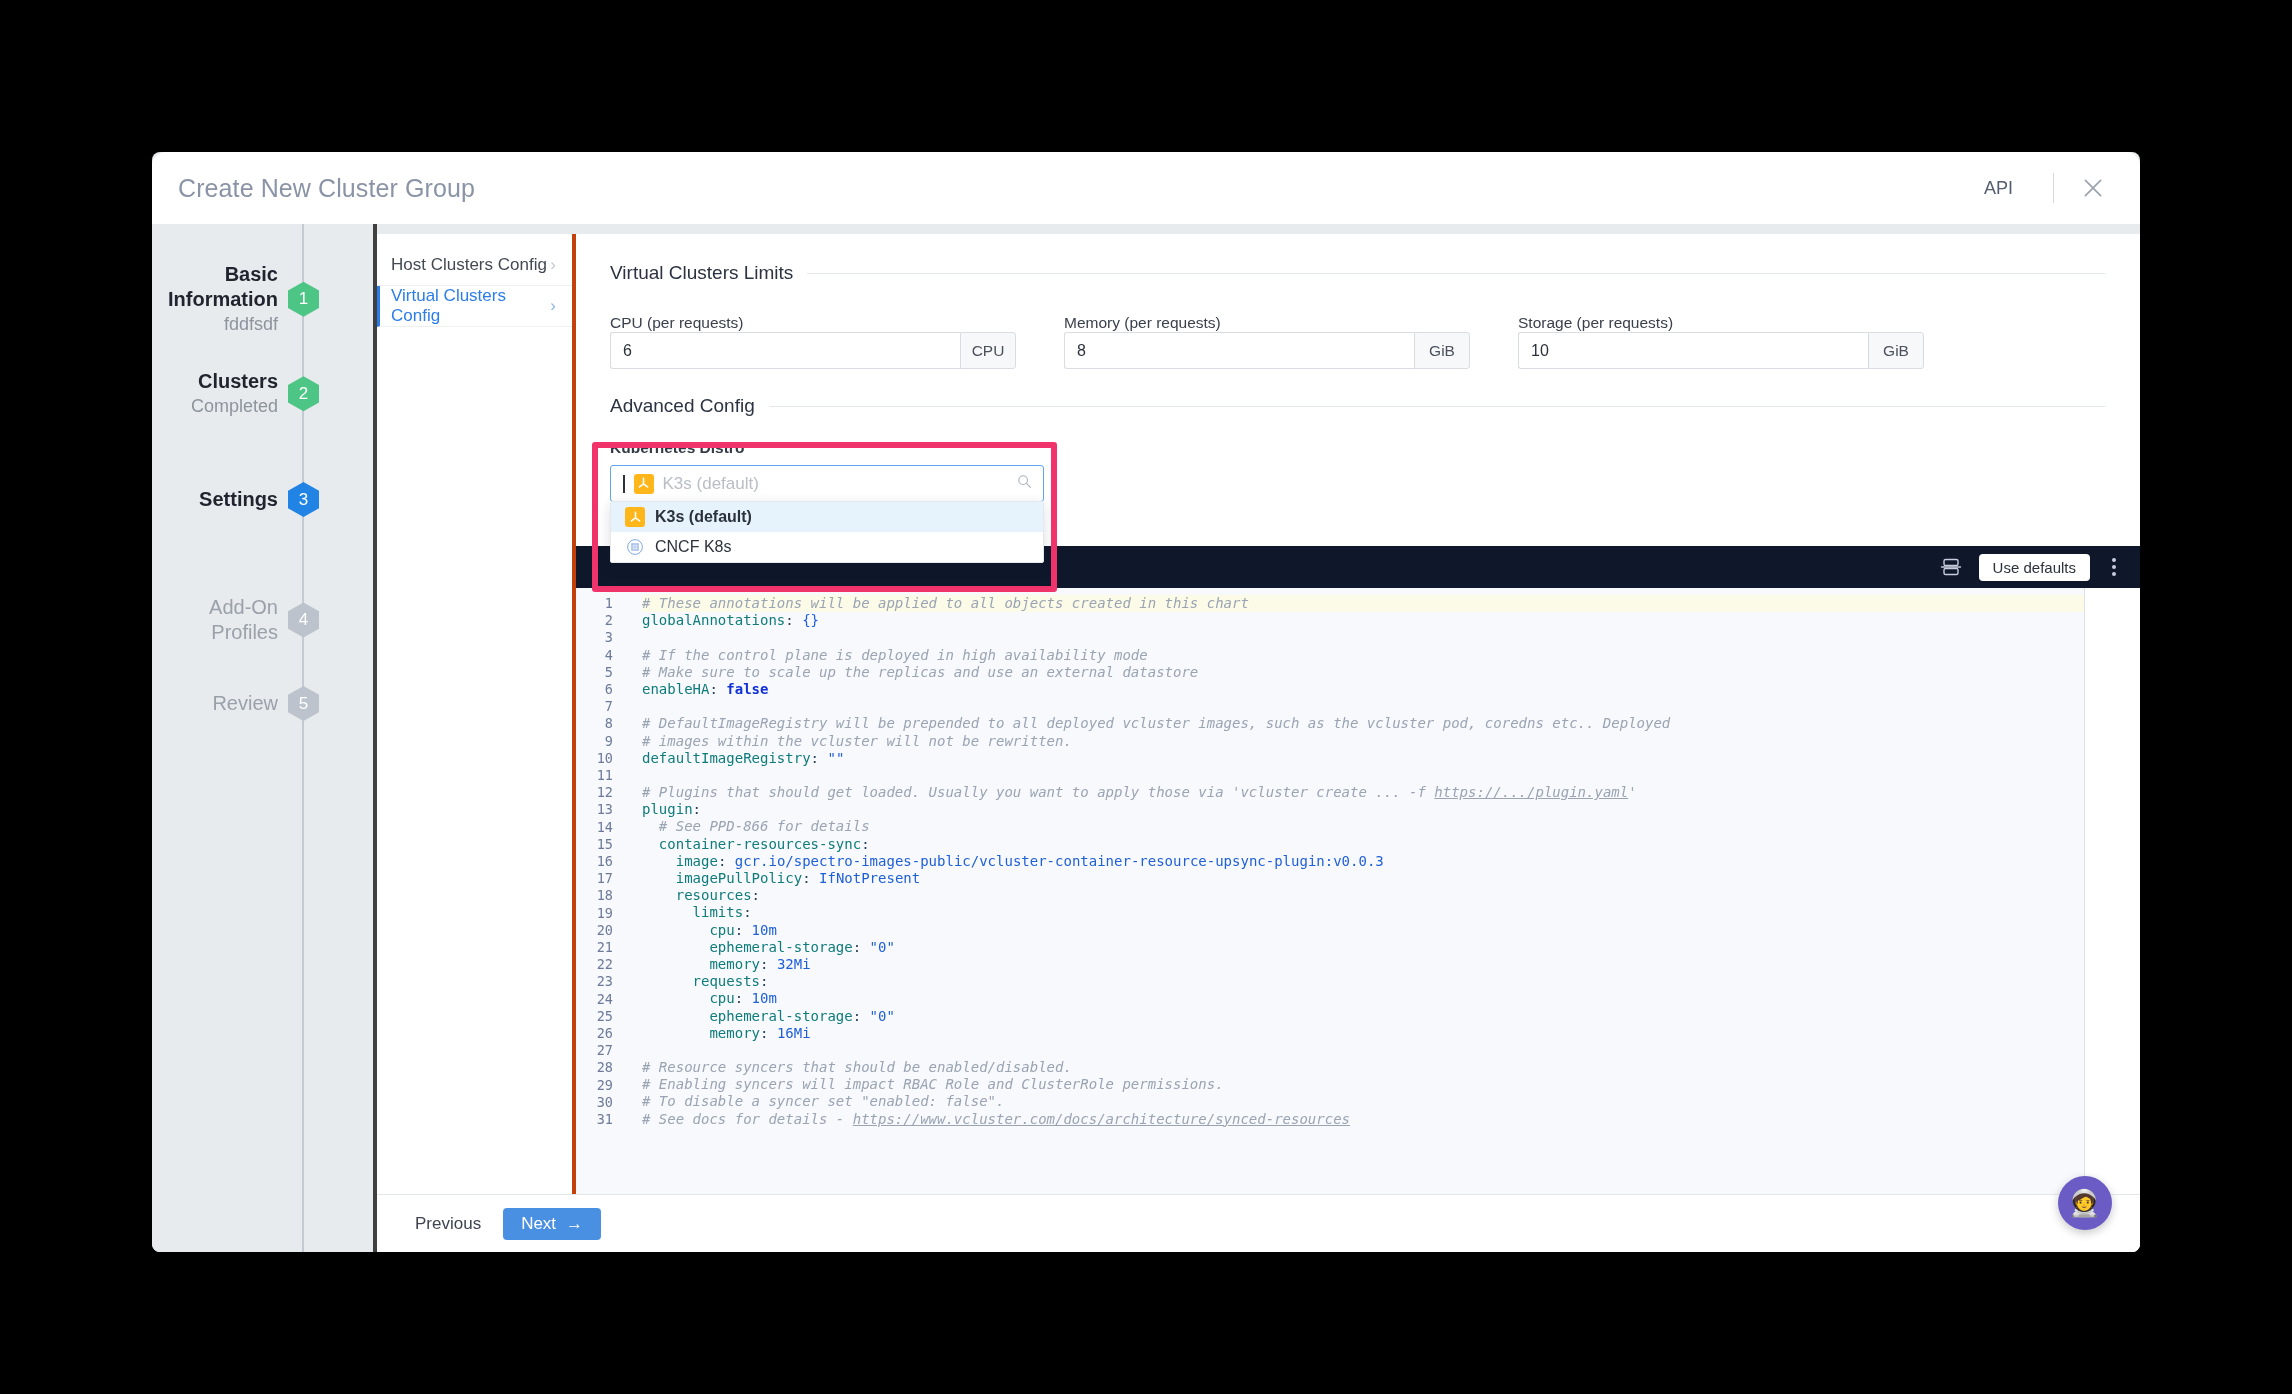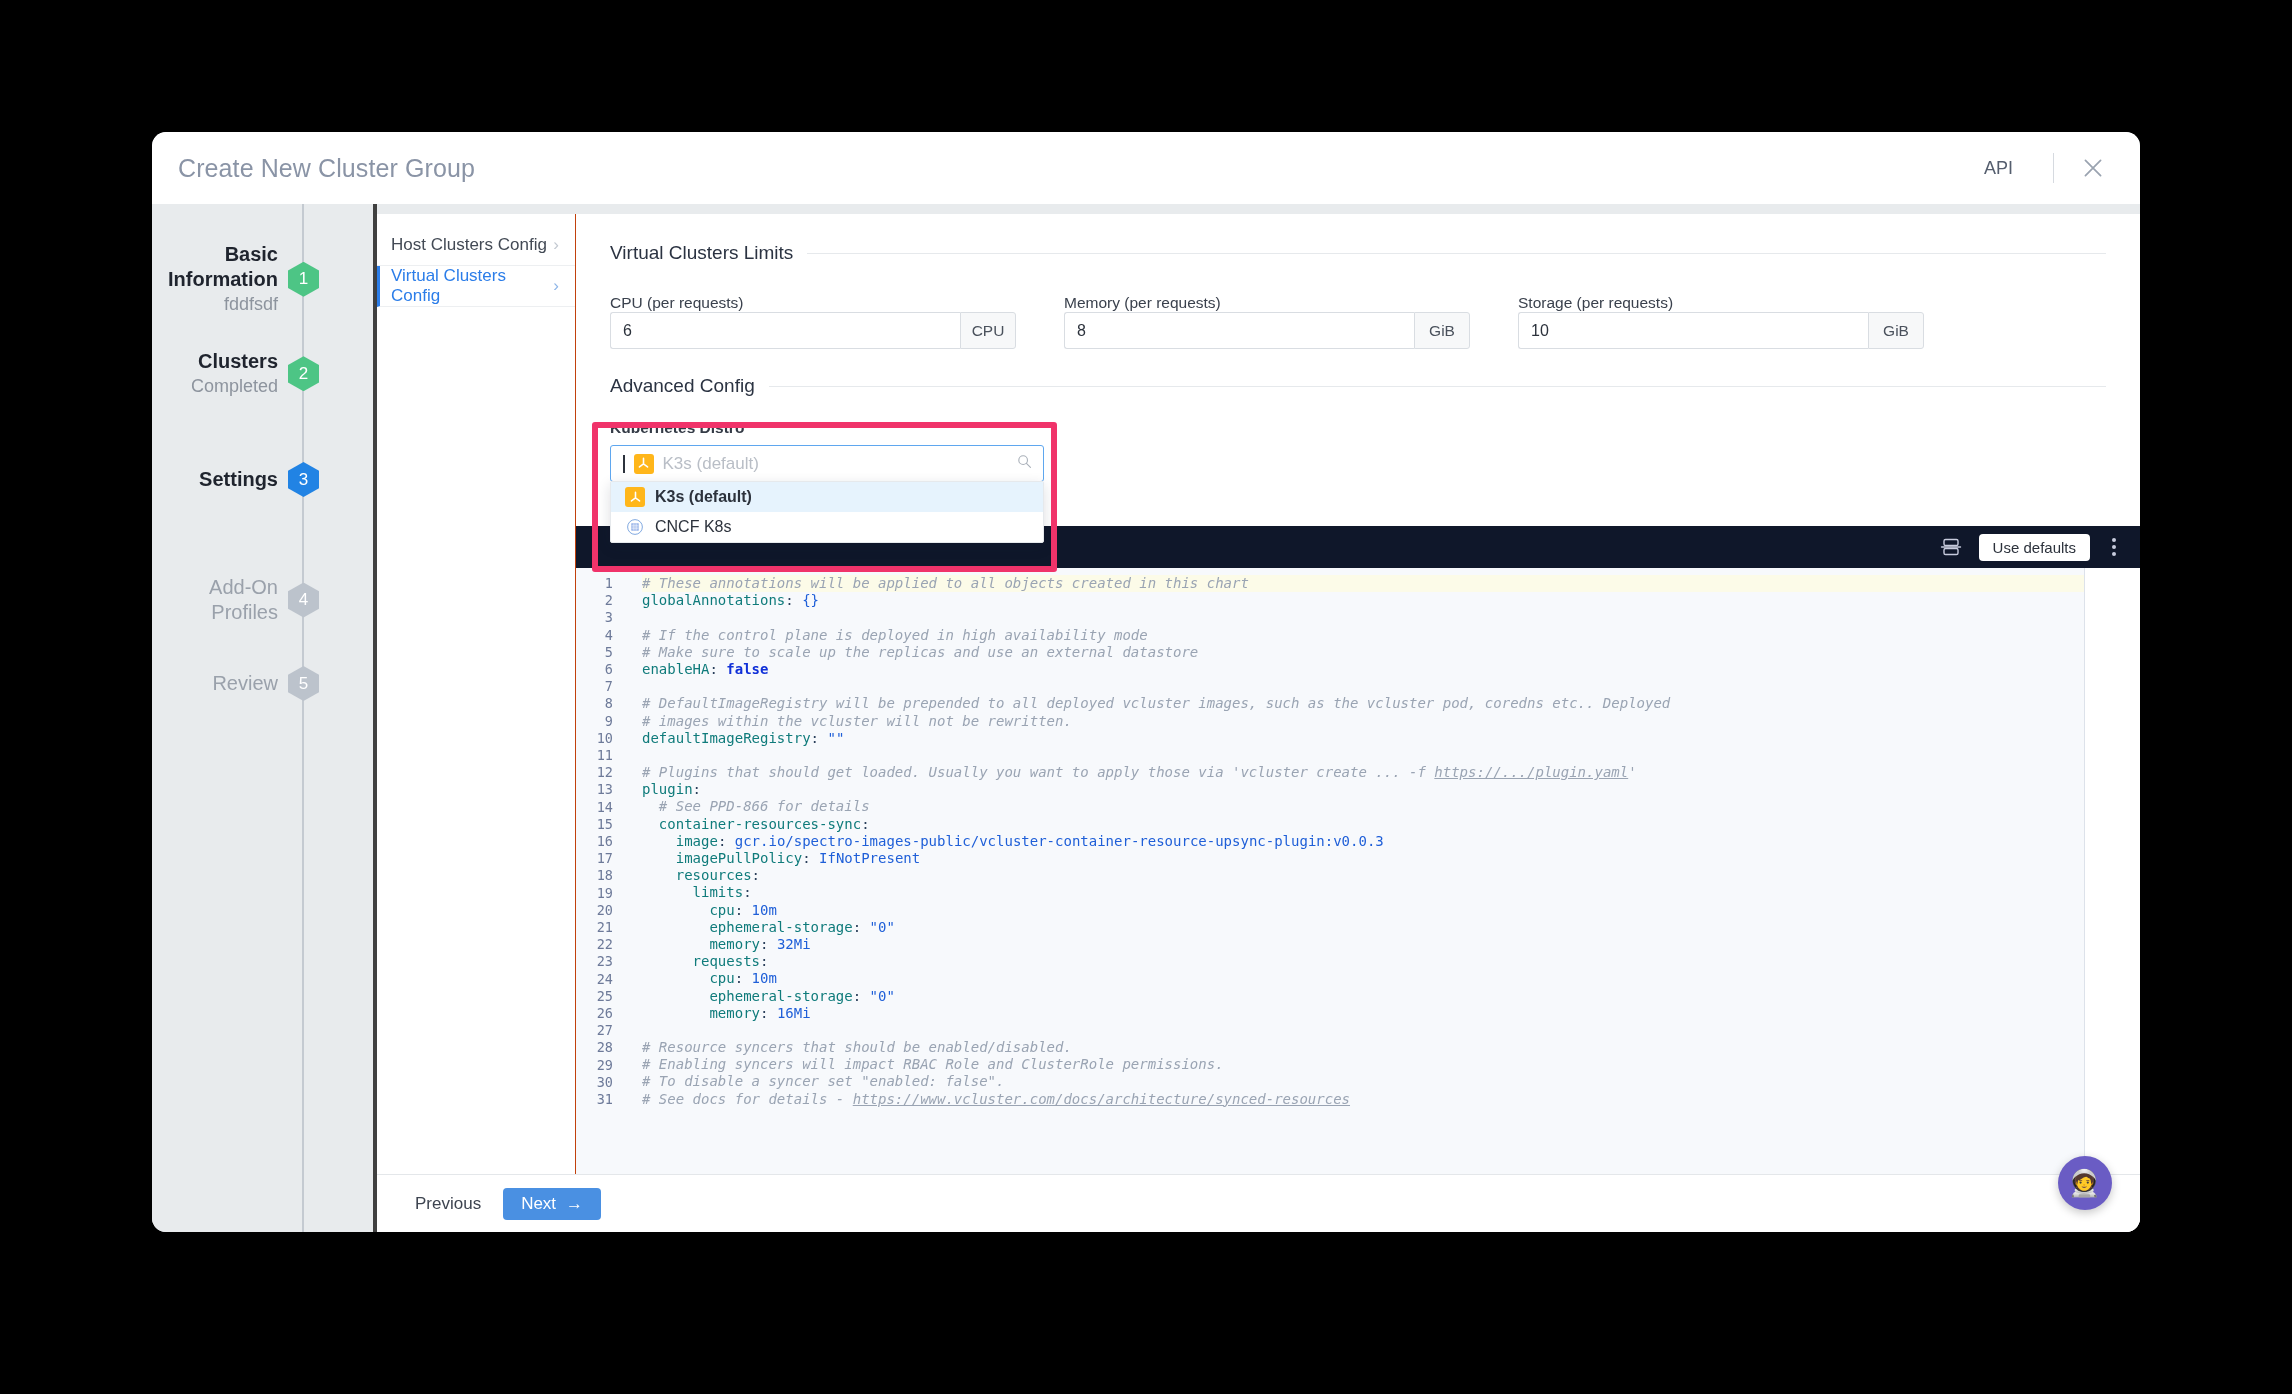--- a/index.html
+++ b/index.html
@@ -6,24 +6,24 @@
   html, body {
     width: 2292px; height: 1394px;
     background: #000;
     font-family: "Liberation Sans", sans-serif;
     overflow: hidden;
   }
 
   
   .modal {
     position: absolute;
-    left: 152px; top: 132px;
+    left: 152px; top: 152px;
     width: 1988px; height: 1100px;
     background: #e8ebed;
-    border-radius: 14px;
+    border-radius: 8px;
     overflow: hidden;
     box-shadow: 0 8px 40px rgba(0,0,0,.35);
   }
 
   
   .titlebar {
     position: absolute; left: 0; top: 0;
     width: 100%; height: 72px;
     background: #ffffff;
     border-top-left-radius: 14px;
@@ -97,21 +97,21 @@
     margin: 10px 0 0 0;
     display: flex;
     flex-direction: column;
     overflow: hidden;
   }
   .card-main { display: flex; flex: 1; min-height: 0; }
 
   
   .subnav {
     width: 199px; flex: 0 0 199px;
-    border-right: 1px solid #c2410c;
+    border-right: 4px solid #c2410c;
     background: #fff;
     padding-top: 11px;
   }
   .subnav-item {
     height: 41px; display: flex; align-items: center;
     padding: 0 16px 0 14px;
     font-size: 17px; color: #434a55;
     border-bottom: 1px solid #edeff1;
     cursor: pointer;
     position: relative;

